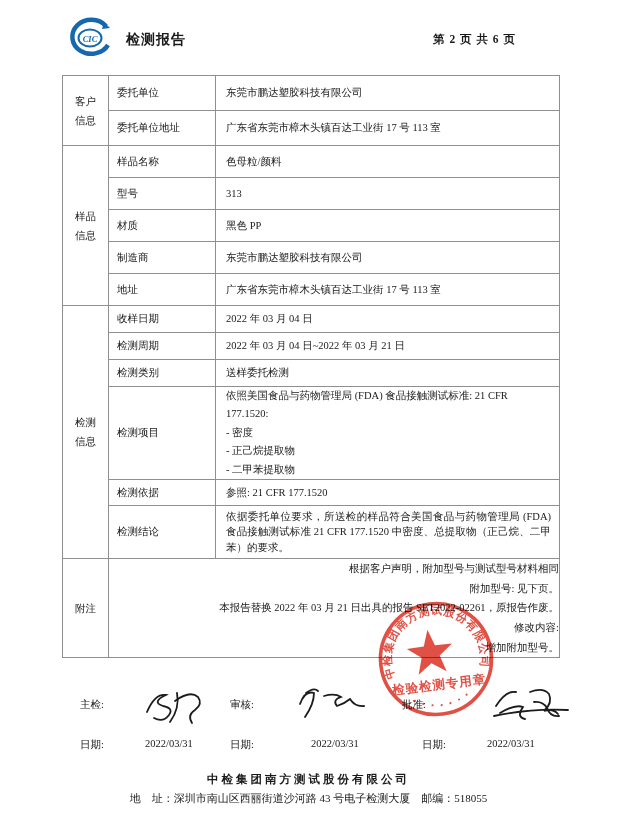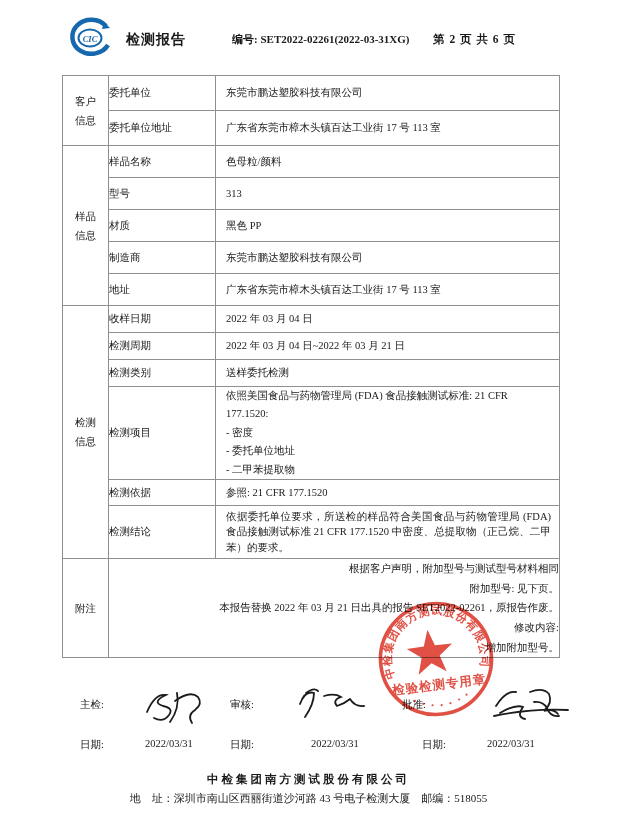--- a/index.html
+++ b/index.html
@@ -11,21 +11,21 @@
   
   .hdr-logo { position:absolute; left:63px; top:17px; width:52px; height:44px; }
   .hdr-title { position:absolute; left:126px; top:31px; font-size:14px; font-weight:bold; letter-spacing:1px; }
   .hdr-no { position:absolute; left:232px; top:32px; font-size:11px; font-weight:bold; }
   .hdr-page { position:absolute; left:433px; top:32px; font-size:11.5px; font-weight:bold; letter-spacing:1px; }
   
   table.report { position:absolute; left:62px; top:75px; width:497px; border-collapse:collapse; table-layout:fixed; }
   table.report td { border:1px solid #8f8f8f; font-size:10.5px; vertical-align:middle; }
   td.sec { text-align:center; }
   td.sec span { display:inline-block; width:23px; word-break:break-all; line-height:19px; text-align:center; }
-  td.lbl { }
+  td.lbl { padding-left:8px; }
   td.val { padding-left:10px; }
   td.multi div { line-height:18.4px; }
   td.concl { line-height:15.4px; text-align:justify; padding:3px 8px 3px 10px; }
   td.notes { padding-left:8px;text-align:right; }
   td.notes div { line-height:19.6px; }
   
   .sig-label { position:absolute; font-size:10.5px; }
   .sig-svg { position:absolute; }
   .sig-svg path { fill:none; stroke:#1c1c1c; stroke-width:1.8; stroke-linecap:round; }
   
@@ -41,21 +41,20 @@
 
 <div class="page">
 
   <svg class="hdr-logo" viewBox="0 0 52 44">
     <path d="M43 9 A 19 17 0 1 0 45 28" fill="none" stroke="#1668ae" stroke-width="4.5"></path>
     <path d="M41 5 l6 6 -8 1 z" fill="#1668ae"></path>
     <ellipse cx="27" cy="21" rx="11.5" ry="8.5" fill="none" stroke="#1668ae" stroke-width="2"></ellipse>
     <text x="27" y="24.5" text-anchor="middle" font-size="8.5" font-weight="bold" font-style="italic" fill="#1668ae" font-family="Liberation Serif, serif">CIC</text>
   </svg>
   <div class="hdr-title">检测报告</div>
-  <div class="hdr-no"><span>编号: </span><span>SET2022-02261(2022-03-31XG)</span></div>
   <div class="hdr-page">第 2 页 共 6 页</div>
 
   <table class="report">
     <colgroup>
         <col style="width:46px">
         <col style="width:107px">
         <col style="width:344px">
       </colgroup>
 
     <tbody>
@@ -103,21 +102,21 @@
     <tr style="height:27px">
       <td class="lbl">检测类别</td>
       <td class="val">送样委托检测</td>
     </tr>
     <tr style="height:92px">
       <td class="lbl">检测项目</td>
       <td class="val multi">
         <div>依照美国食品与药物管理局 (FDA) 食品接触测试标准: 21 CFR</div>
         <div>177.1520:</div>
         <div>- 密度</div>
-        <div>- 委托单位地址</div>
+        <div>- 正己烷提取物</div>
         <div>- 二甲苯提取物</div>
       </td>
     </tr>
     <tr style="height:26px">
       <td class="lbl">检测依据</td>
       <td class="val">参照: 21 CFR 177.1520</td>
     </tr>
     <tr style="height:46px">
       <td class="lbl">检测结论</td>
       <td class="concl">依据委托单位要求，所送检的样品符合美国食品与药物管理局 (FDA) 食品接触测试标准 21 CFR 177.1520 中密度、总提取物（正己烷、二甲苯）的要求。</td>

